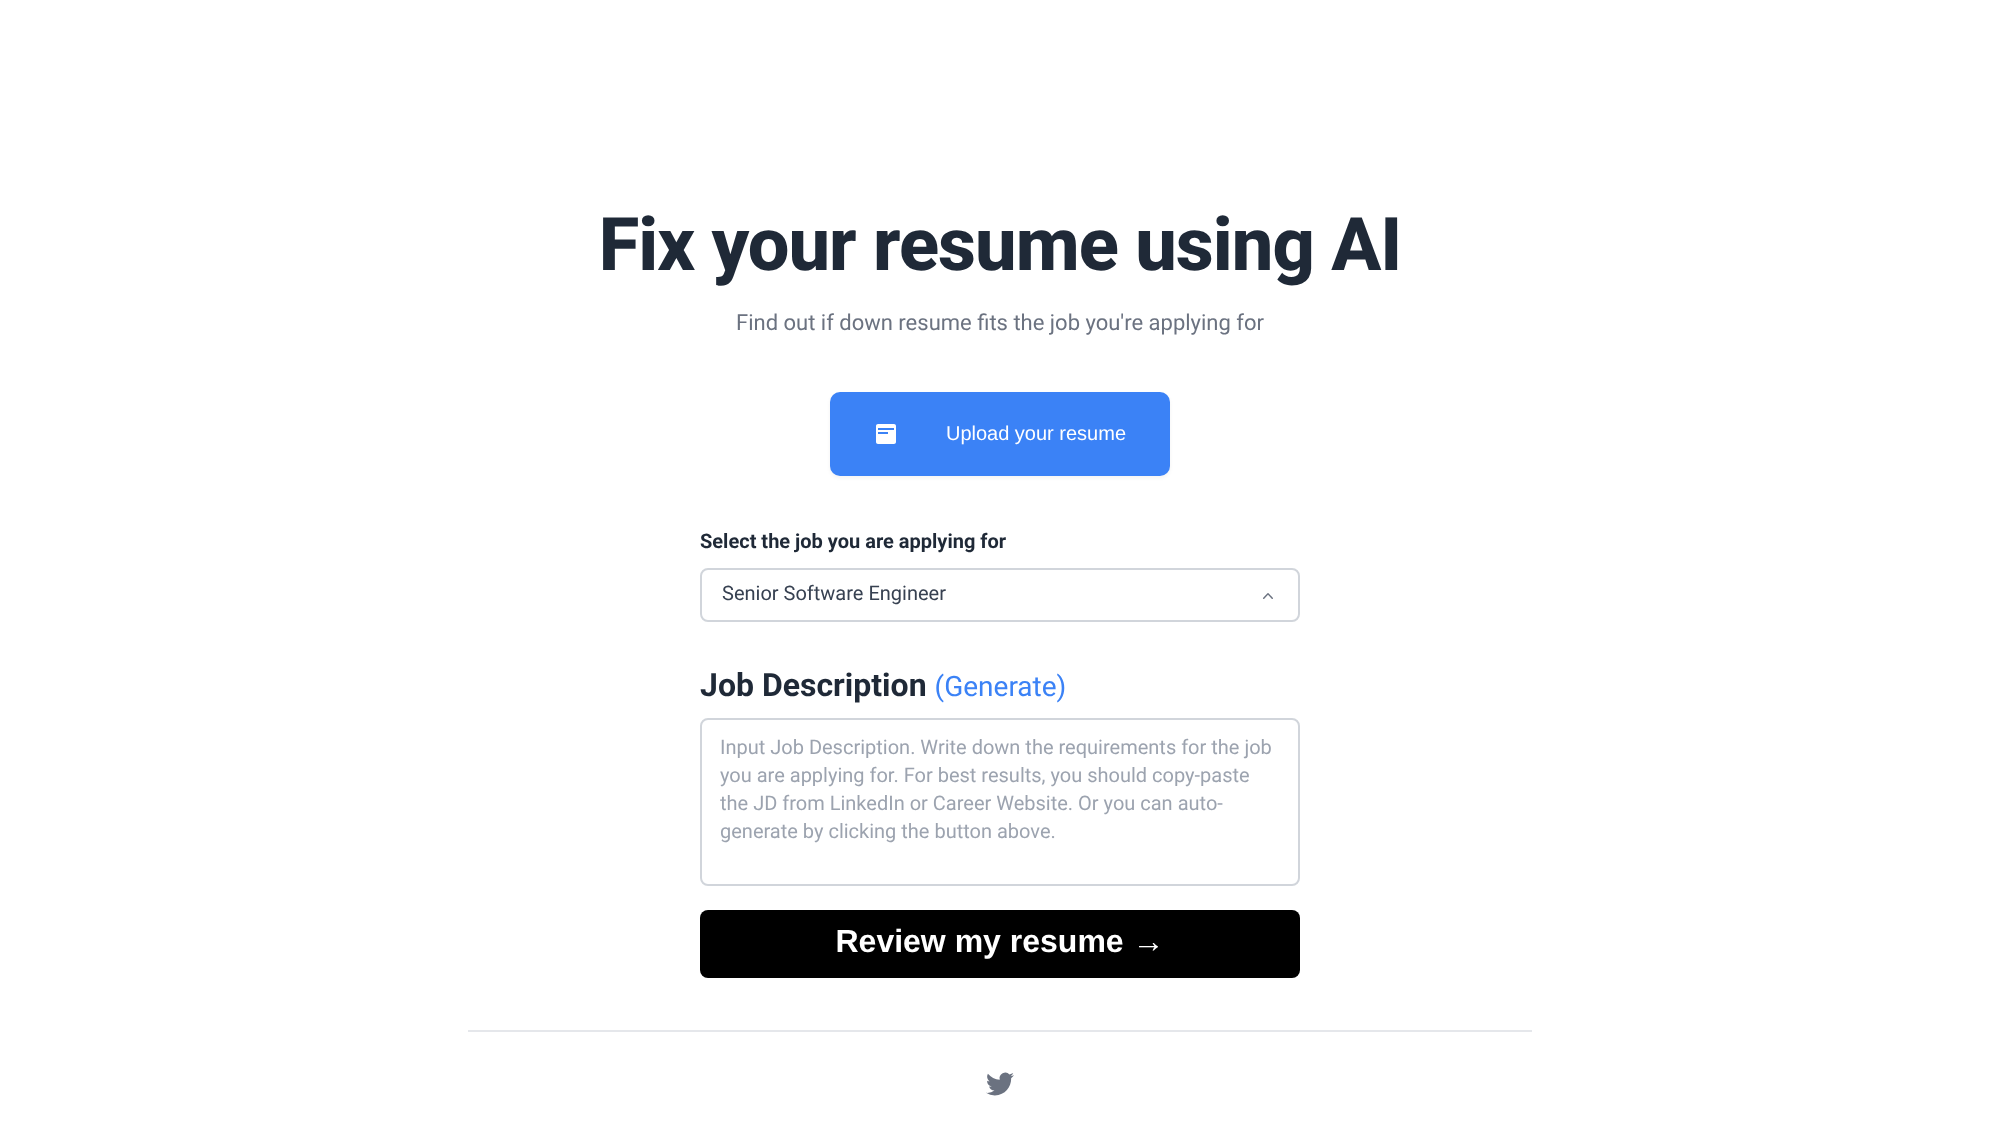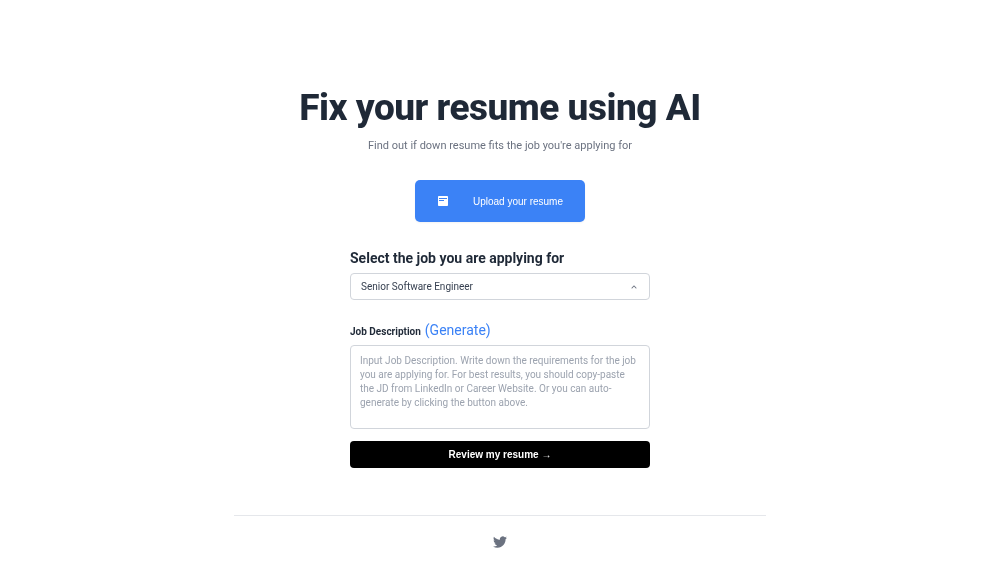--- a/index.html
+++ b/index.html
@@ -10,21 +10,21 @@
     body {
       font-family: -apple-system, BlinkMacSystemFont, "Segoe UI", Roboto, Helvetica, Arial, sans-serif;
       background: #fff;
       color: #1f2937;
       width: 1000px;
       height: 563px;
       overflow: hidden;
     }
     .container {
       max-width: 768px;
-      margin: 0 auto;
+      margin: 16px auto;
       padding-top: 86px;
     }
     .hero {
       text-align: center;
     }
     .hero-title {
       font-size: 37px;
       font-weight: 800;
       color: #1f2937;
       letter-spacing: -0.5px;
@@ -51,21 +51,21 @@
     }
     .upload-icon {
       width: 12px;
       height: 12px;
     }
     .form-area {
       width: 300px;
       margin: 28px auto 0;
     }
     .label {
-      font-size: 14px;
+      font-size: 10px;
       font-weight: 700;
       color: #1f2937;
       display: block;
       margin-bottom: 7px;
     }
     .select-box {
       position: relative;
       border: 1px solid #d1d5db;
       border-radius: 4px;
       background: #fff;
@@ -83,21 +83,21 @@
       color: #6b7280;
     }
     .jd-label-row {
       margin-top: 22px;
       margin-bottom: 7px;
       display: flex;
       align-items: baseline;
       gap: 4px;
     }
     .jd-label {
-      font-size: 10px;
+      font-size: 16px;
       font-weight: 700;
       color: #1f2937;
     }
     .generate-link {
       font-size: 14px;
       color: #3b82f6;
       cursor: pointer;
     }
     .textarea {
       width: 100%;
@@ -114,21 +114,21 @@
     .textarea::placeholder {
       color: #9ca3af;
     }
     .review-btn {
       width: 100%;
       background: #000;
       color: #fff;
       border: none;
       border-radius: 4px;
       padding: 8px 0;
-      font-size: 10px;
+      font-size: 16px;
       font-weight: 600;
       cursor: pointer;
       margin-top: 8px;
     }
     .footer {
       position: absolute;
       bottom: 10px;
       left: 50%;
       transform: translateX(-50%);
       width: 532px;

